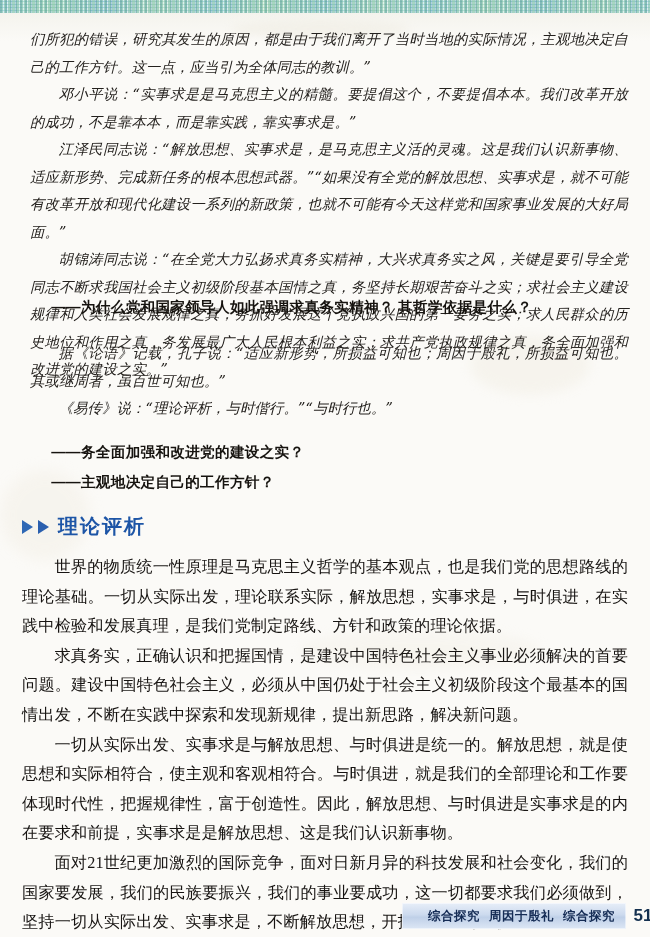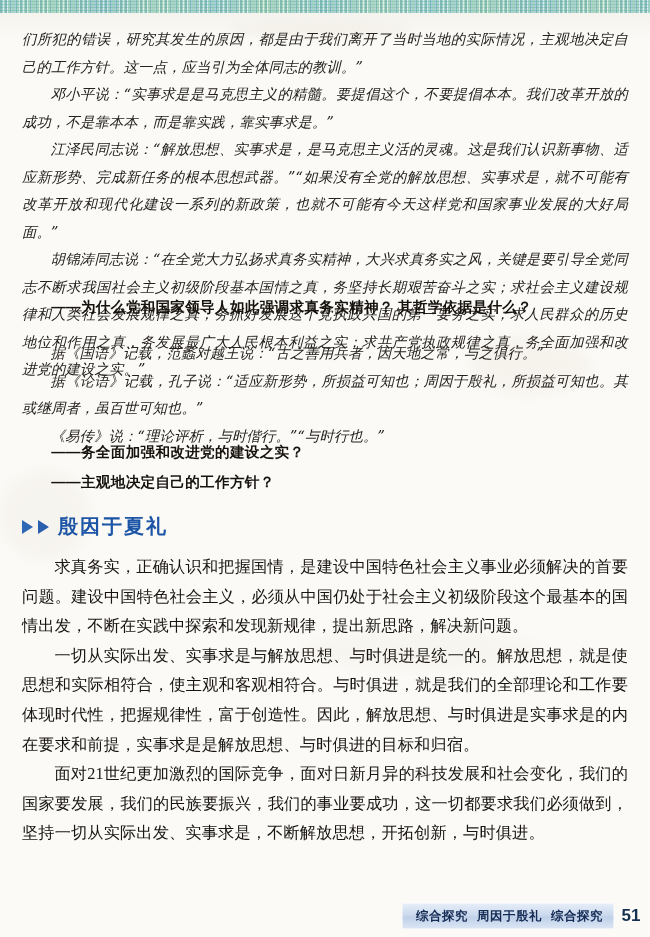--- a/index.html
+++ b/index.html
@@ -44,21 +44,21 @@
   }
   .col{position:absolute;left:22px;width:606px;}
 
   
   .quote{
     font-family:"DejaVu Serif",serif;
     font-size:14.3px;line-height:27.5px;
     color:#24211e;
     text-align:justify;
     text-indent:2em;
-    margin:0 0 0 0;
+    margin:0 0 0 8px;
     letter-spacing:.2px;
     font-style:italic;
     font-weight:400;
   }
   .quote.noindent{text-indent:0;}
 
   
   .qline{
     font-family:"Liberation Sans","DejaVu Sans",sans-serif;
     font-size:14.6px;line-height:30px;
@@ -96,21 +96,21 @@
   }
 
   
   #footer{
     position:absolute;left:402px;top:903px;
     display:flex;align-items:stretch;height:26px;
   }
   #footer-bar{
     background:linear-gradient(180deg,#e7eef8 0%,#ccdaee 45%,#bfd0e8 55%,#dde7f5 100%);
     display:flex;align-items:center;
-    padding:0 11px 0 14px;
+    padding:0 11px 0 26px;
     box-shadow:inset 0 0 0 1px rgba(255,255,255,.5);
   }
   #footer-bar span{
     font-family:"Liberation Sans","DejaVu Sans",sans-serif;
     font-size:12.4px;font-weight:700;color:#152c55;
     letter-spacing:.6px;white-space:nowrap;
   }
   #footer-bar .gap{display:inline-block;width:9px;}
   #page-no{
     display:flex;align-items:center;justify-content:center;
@@ -140,41 +140,41 @@
     <p class="quote">邓小平说：“实事求是是马克思主义的精髓。要提倡这个，不要提倡本本。我们改革开放的成功，不是靠本本，而是靠实践，靠实事求是。”</p>
     <p class="quote">江泽民同志说：“解放思想、实事求是，是马克思主义活的灵魂。这是我们认识新事物、适应新形势、完成新任务的根本思想武器。”“如果没有全党的解放思想、实事求是，就不可能有改革开放和现代化建设一系列的新政策，也就不可能有今天这样党和国家事业发展的大好局面。”</p>
     <p class="quote">胡锦涛同志说：“在全党大力弘扬求真务实精神，大兴求真务实之风，关键是要引导全党同志不断求我国社会主义初级阶段基本国情之真，务坚持长期艰苦奋斗之实；求社会主义建设规律和人类社会发展规律之真，务抓好发展这个党执政兴国的第一要务之实；求人民群众的历史地位和作用之真，务发展最广大人民根本利益之实；求共产党执政规律之真，务全面加强和改进党的建设之实。”</p>
   </div>
 
   <div class="col" style="top:292px;">
     <div class="qline">——为什么党和国家领导人如此强调求真务实精神？ 其哲学依据是什么？</div>
   </div>
 
   <div class="col" style="top:340px;">
-    <p class="quote">据《国语》记载，范蠡对越王说：“古之善用兵者，因天地之常，与之俱行。”</p>
     <p class="quote">据《论语》记载，孔子说：“适应新形势，所损益可知也；周因于殷礼，所损益可知也。其或继周者，虽百世可知也。”</p>
     <p class="quote">《易传》说：“理论评析，与时偕行。”“与时行也。”</p>
   </div>
 
   <div class="col" style="top:437px;">
     <div class="qline">——务全面加强和改进党的建设之实？</div>
     <div class="qline">——主观地决定自己的工作方针？</div>
   </div>
 
   <div class="col" style="top:513px;">
     <div class="section-head">
       <span class="tri"></span>
       <span class="tri t2"></span>
-      <span class="section-title">殷因于夏礼</span>
+      <span class="section-title">理论评析</span>
     </div>
   </div>
 
   <div class="col" style="top:553px;">
+    <p class="body-p">世界的物质统一性原理是马克思主义哲学的基本观点，也是我们党的思想路线的理论基础。一切从实际出发，理论联系实际，解放思想，实事求是，与时俱进，在实践中检验和发展真理，是我们党制定路线、方针和政策的理论依据。</p>
     <p class="body-p">求真务实，正确认识和把握国情，是建设中国特色社会主义事业必须解决的首要问题。建设中国特色社会主义，必须从中国仍处于社会主义初级阶段这个最基本的国情出发，不断在实践中探索和发现新规律，提出新思路，解决新问题。</p>
-    <p class="body-p">一切从实际出发、实事求是与解放思想、与时俱进是统一的。解放思想，就是使思想和实际相符合，使主观和客观相符合。与时俱进，就是我们的全部理论和工作要体现时代性，把握规律性，富于创造性。因此，解放思想、与时俱进是实事求是的内在要求和前提，实事求是是解放思想、与时俱进的目标和归宿。</p>
+    <p class="body-p">一切从实际出发、实事求是与解放思想、与时俱进是统一的。解放思想，就是使思想和实际相符合，使主观和客观相符合。与时俱进，就是我们的全部理论和工作要体现时代性，把握规律性，富于创造性。因此，解放思想、与时俱进是实事求是的内在要求和前提，实事求是是解放思想、这是我们认识新事物。</p>
     <p class="body-p">面对21世纪更加激烈的国际竞争，面对日新月异的科技发展和社会变化，我们的国家要发展，我们的民族要振兴，我们的事业要成功，这一切都要求我们必须做到，坚持一切从实际出发、实事求是，不断解放思想，开拓创新，与时俱进。</p>
   </div>
 
   <div id="footer">
     <div id="footer-bar">
       <span>综合探究</span>
       <span class="gap"></span>
       <span>周因于殷礼</span>
       <span class="gap"></span>
       <span>综合探究</span>

